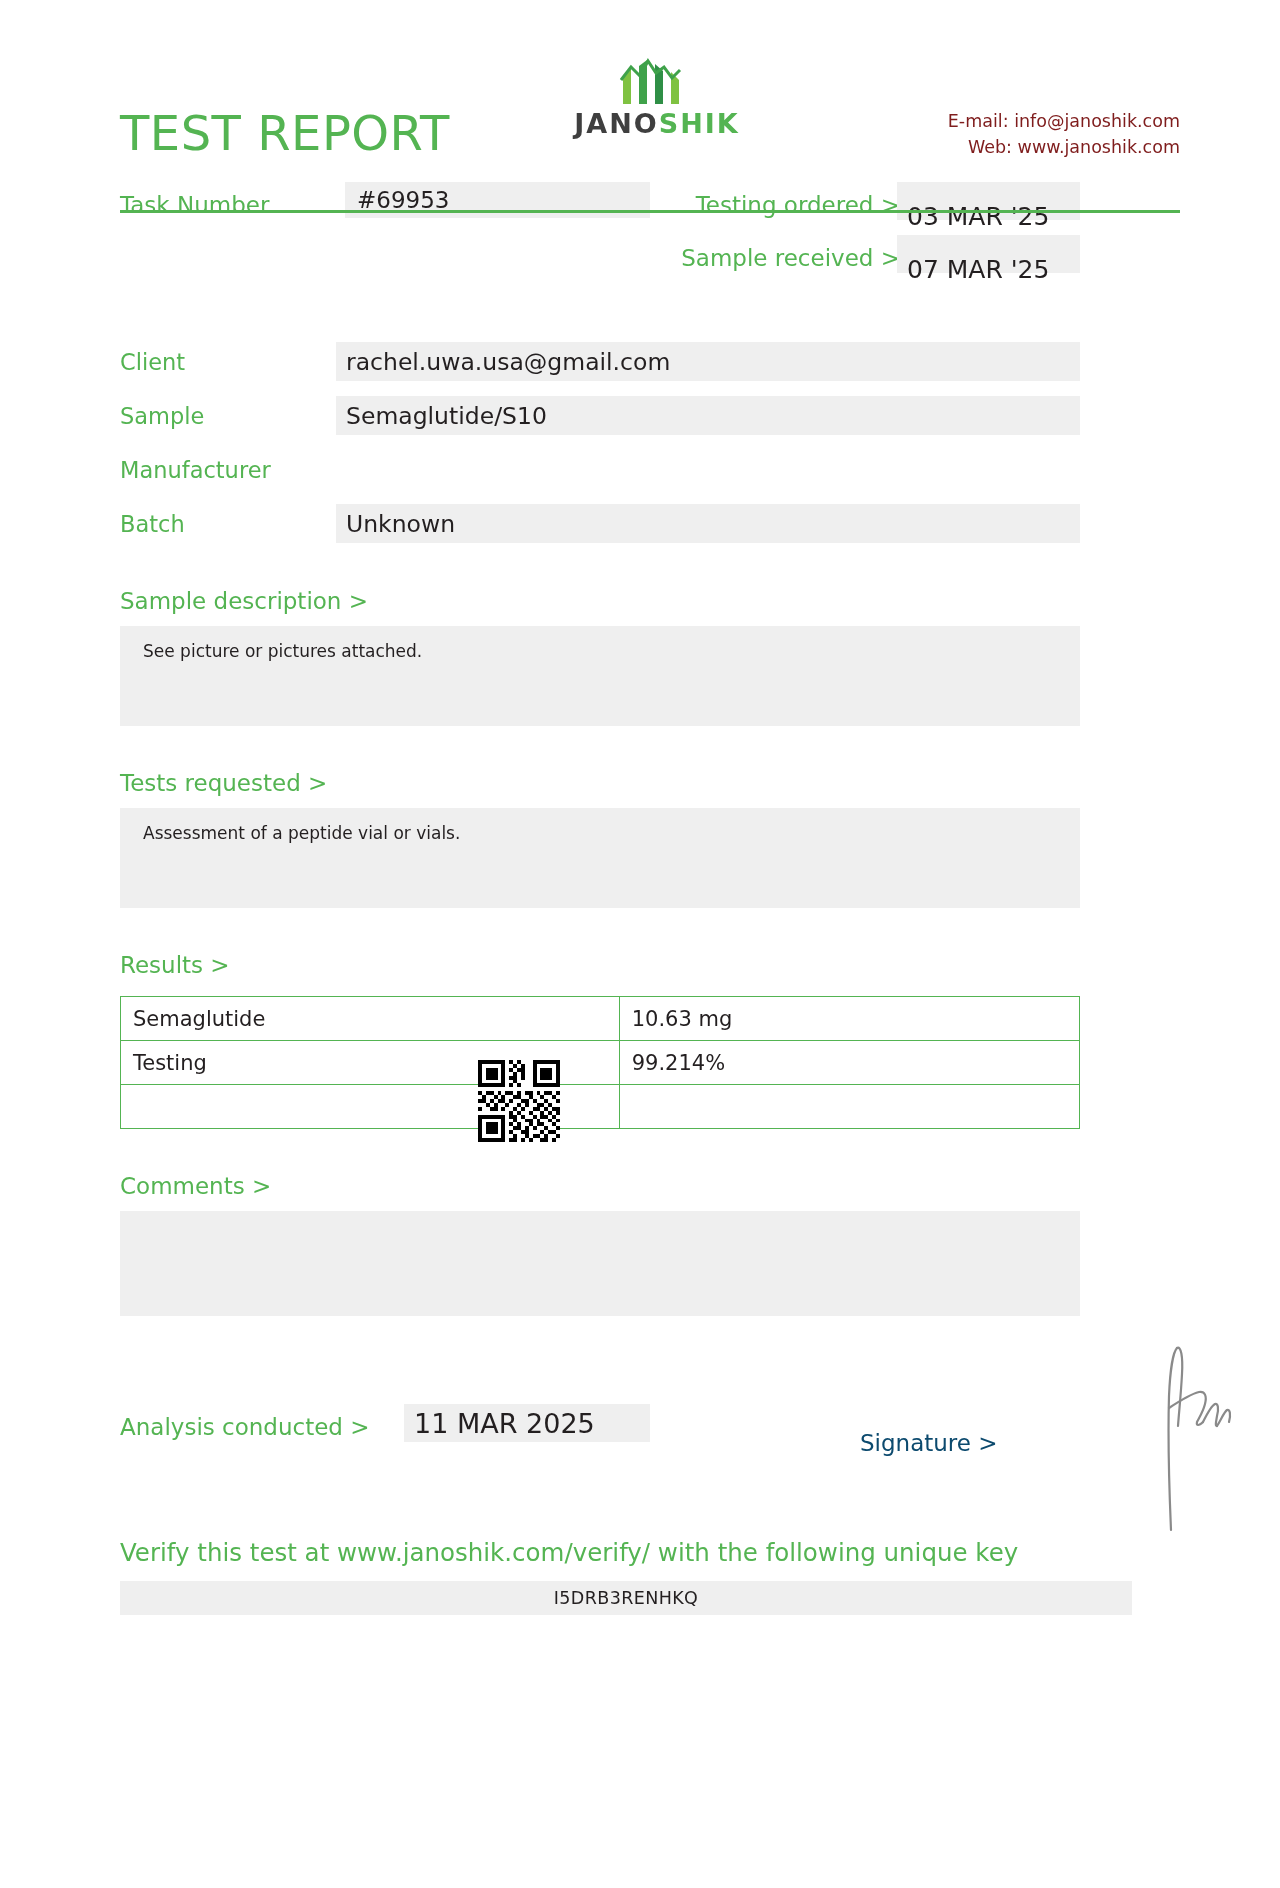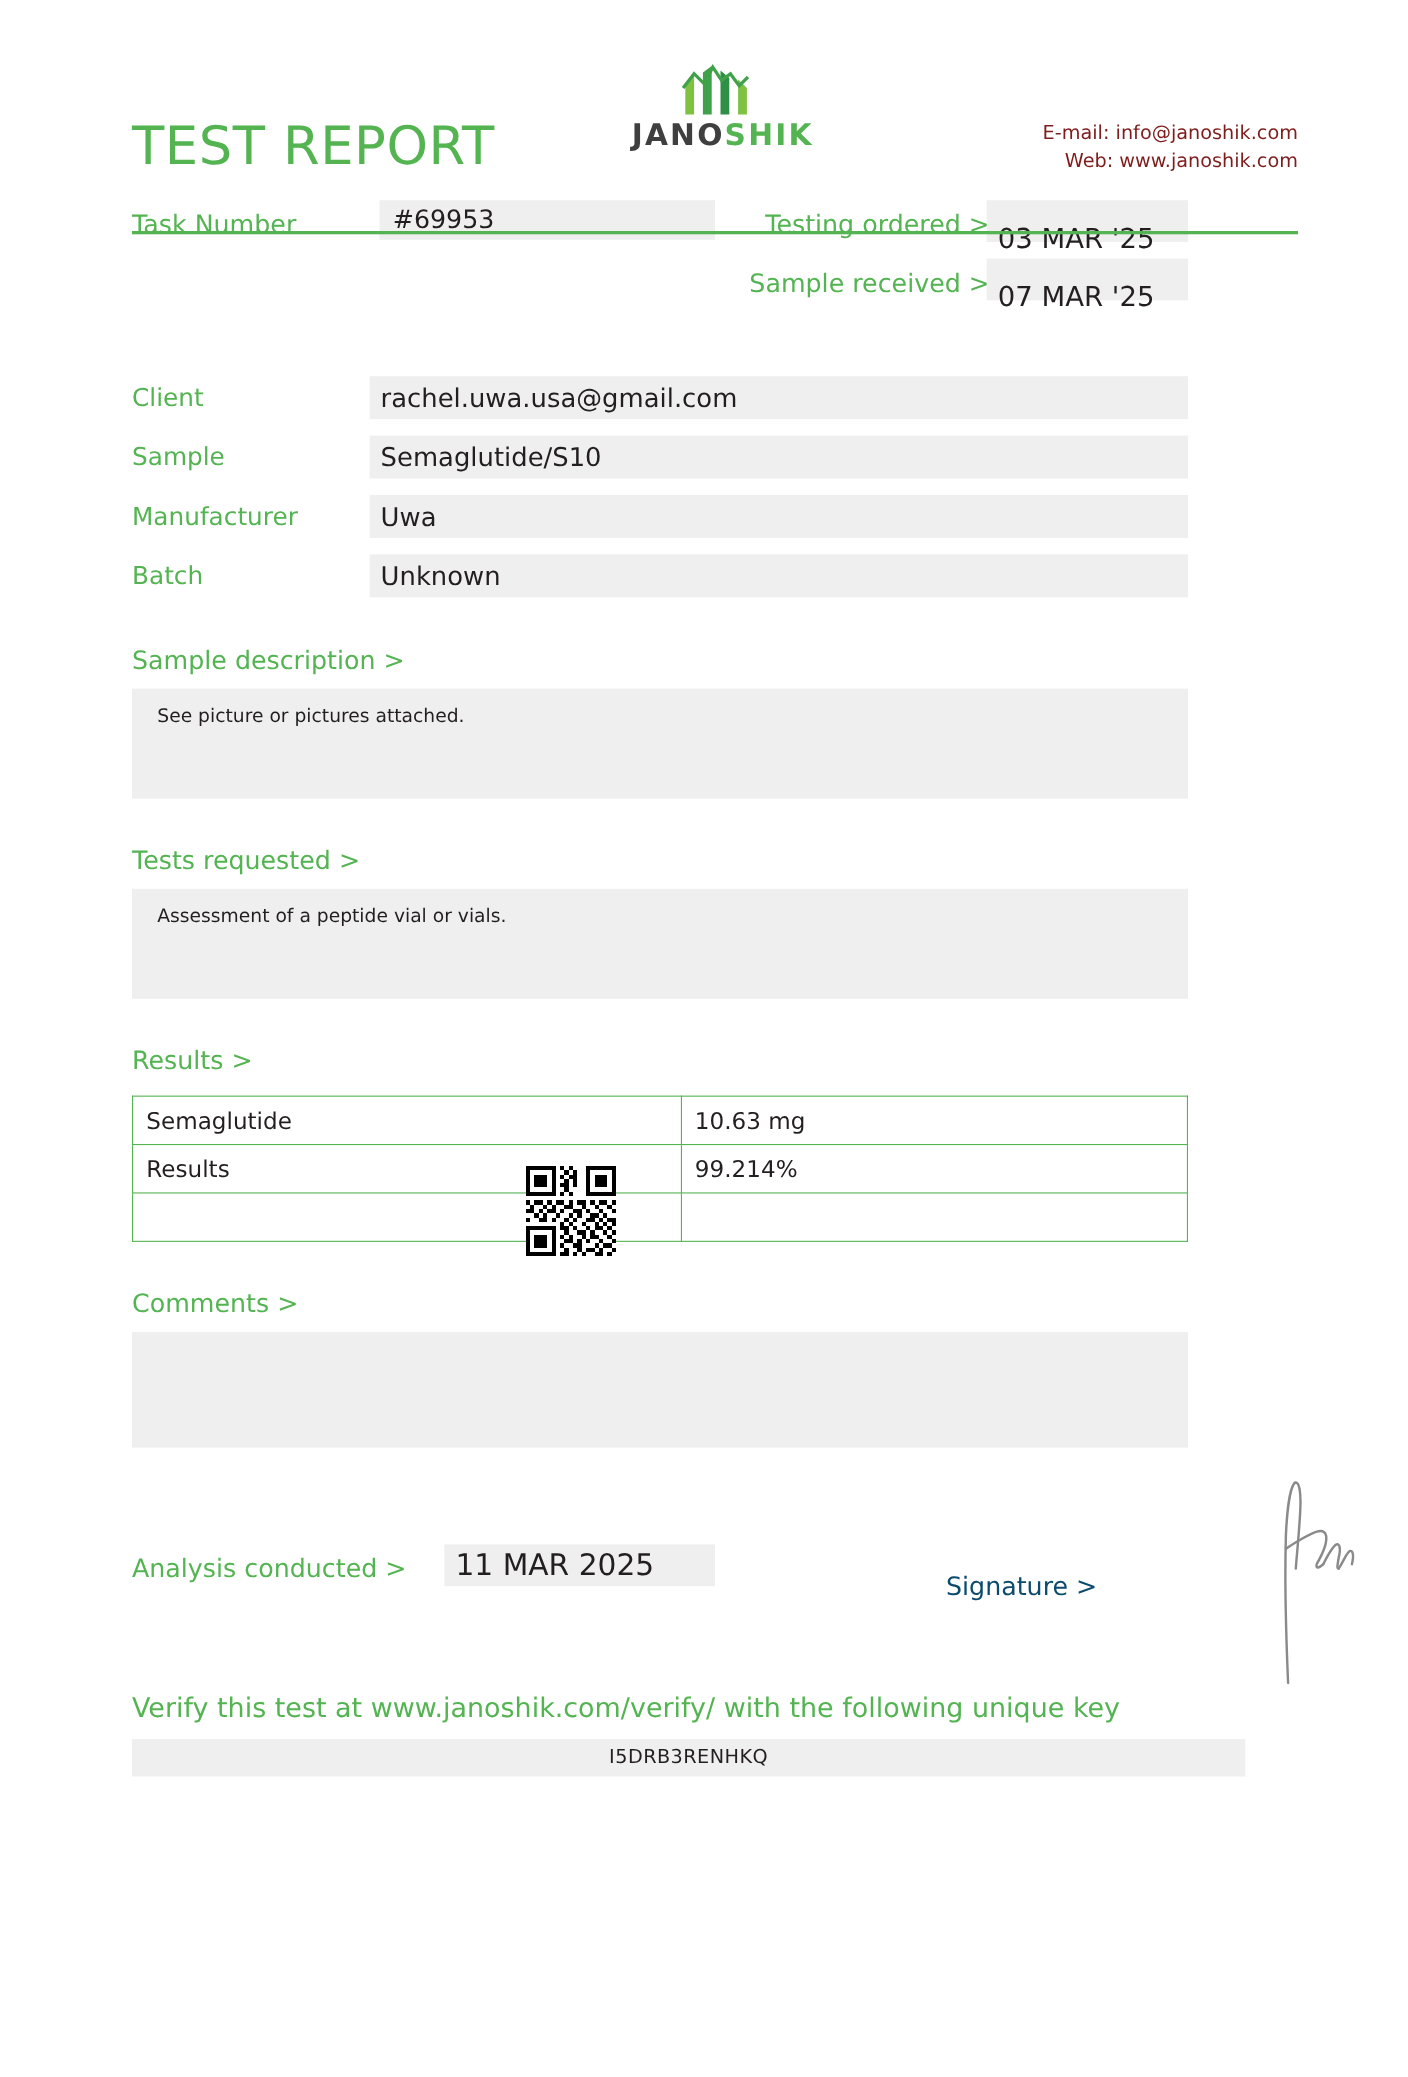--- a/index.html
+++ b/index.html
@@ -333,21 +333,20 @@
       <div class="info-row">
         <div class="info-label">Client</div>
         <div class="info-value">rachel.uwa.usa@gmail.com</div>
       </div>
       <div class="info-row">
         <div class="info-label">Sample</div>
         <div class="info-value">Semaglutide/S10</div>
       </div>
       <div class="info-row">
         <div class="info-label">Manufacturer</div>
-        <div class="info-value">Uwa</div>
       </div>
       <div class="info-row">
         <div class="info-label">Batch</div>
         <div class="info-value">Unknown</div>
       </div>
     </div>
 
     <div class="section-title">Sample description &gt;</div>
     <div class="box box-desc">
       <div class="box-text">See picture or pictures attached.</div>
@@ -361,21 +360,21 @@
     <div class="results-title-row">
       <span class="results-title">Results &gt;</span>
     </div>
     <table class="results">
       <tbody>
         <tr>
           <td class="c1">Semaglutide</td>
           <td>10.63 mg</td>
         </tr>
         <tr>
-          <td class="c1">Results</td>
+          <td class="c1">Testing</td>
           <td>99.214%</td>
         </tr>
         <tr>
           <td class="c1"></td>
           <td></td>
         </tr>
       </tbody>
     </table>
 
     <div class="section-title">Comments &gt;</div>

